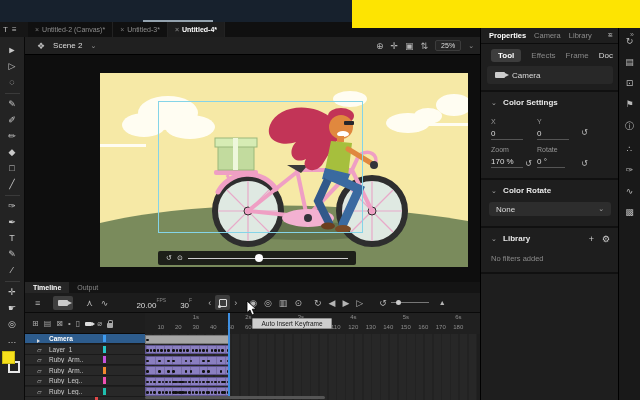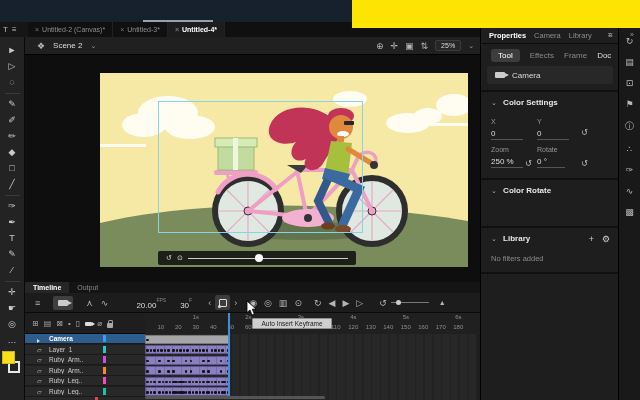--- a/index.html
+++ b/index.html
@@ -130,21 +130,21 @@
   #props { left:480px; top:28px; width:138px; height:372px; background:#1e1e1e;
     border-left:1px solid #000; color:#ccc; }
   #props-head { position:absolute; left:0; top:0; width:138px; height:16px; display:flex;
     align-items:center; gap:8px; padding-left:8px; border-bottom:1px solid #0c0c0c; }
   .ptab { font-size:7.5px; color:#8d8d8d; }
   .ptab.active { color:#fff; font-weight:bold; }
   #props-menu { margin-left:auto; padding-right:6px; color:#aaa; font-size:8px; }
   #subtabs { position:absolute; left:0; top:18px; width:138px; height:18px; display:flex;
     align-items:center; gap:10px; padding-left:10px; }
   .stab { font-size:8px; color:#888; }
-  .stab.pill { background:#3d3d3d; color:#fff; padding:2px 7px; border-radius:3px; }
+  .stab.pill { background:#3d3d3d; color:#fff; padding:2px 7px; border-radius:3px;font-weight:bold; }
   .stab.light { color:#ddd; }
   #obj-card { position:absolute; left:6px; top:38px; width:126px; height:18px; background:#282828;
     border-radius:3px; display:flex; align-items:center; gap:7px; padding-left:8px; }
   #obj-card .lbl { font-size:8px; color:#ddd; }
   .sec-head { position:absolute; left:10px; font-size:8px; color:#e8e8e8; font-weight:bold; }
   .sec-head .chv { color:#aaa; font-weight:normal; margin-right:4px; font-size:7px; }
   .flabel { position:absolute; font-size:7px; color:#969696; }
   .fvalue { position:absolute; font-size:8px; color:#ddd; border-bottom:1px solid #555;
     width:32px; padding-bottom:1px; }
   .reset { position:absolute; font-size:8px; color:#bbb; }
@@ -582,28 +582,32 @@
       <span class="chv">⌄</span>
       <span>Color Settings</span>
     </div>
     <div class="flabel" style="left:10px; top:90px">X</div>
     <div class="flabel" style="left:56px; top:90px">Y</div>
     <div class="fvalue" style="left:10px; top:101px">0</div>
     <div class="fvalue" style="left:56px; top:101px">0</div>
     <div class="reset" style="left:100px; top:100px">↺</div>
     <div class="flabel" style="left:10px; top:118px">Zoom</div>
     <div class="flabel" style="left:56px; top:118px">Rotate</div>
-    <div class="fvalue" style="left:10px; top:129px">250 %</div>
+    <div class="fvalue" style="left:10px; top:129px">170 %</div>
     <div class="reset" style="left:44px; top:131px">↺</div>
     <div class="fvalue" style="left:56px; top:129px; width:28px">0 °</div>
     <div class="reset" style="left:100px; top:131px">↺</div>
     <div class="divider" style="top:150px"></div>
     <div class="sec-head" style="top:158px">
       <span class="chv">⌄</span>
       <span>Color Rotate</span>
+    </div>
+    <div id="none-dd" style="top:174px">
+      <span>None</span>
+      <span class="chv">⌄</span>
     </div>
     <div class="divider" style="top:198px"></div>
     <div class="sec-head" style="top:206px">
       <span class="chv">⌄</span>
       <span>Library</span>
     </div>
     <div id="filters-actions" style="top:206px">
       <span>+</span>
       <span>⚙</span>
     </div>

